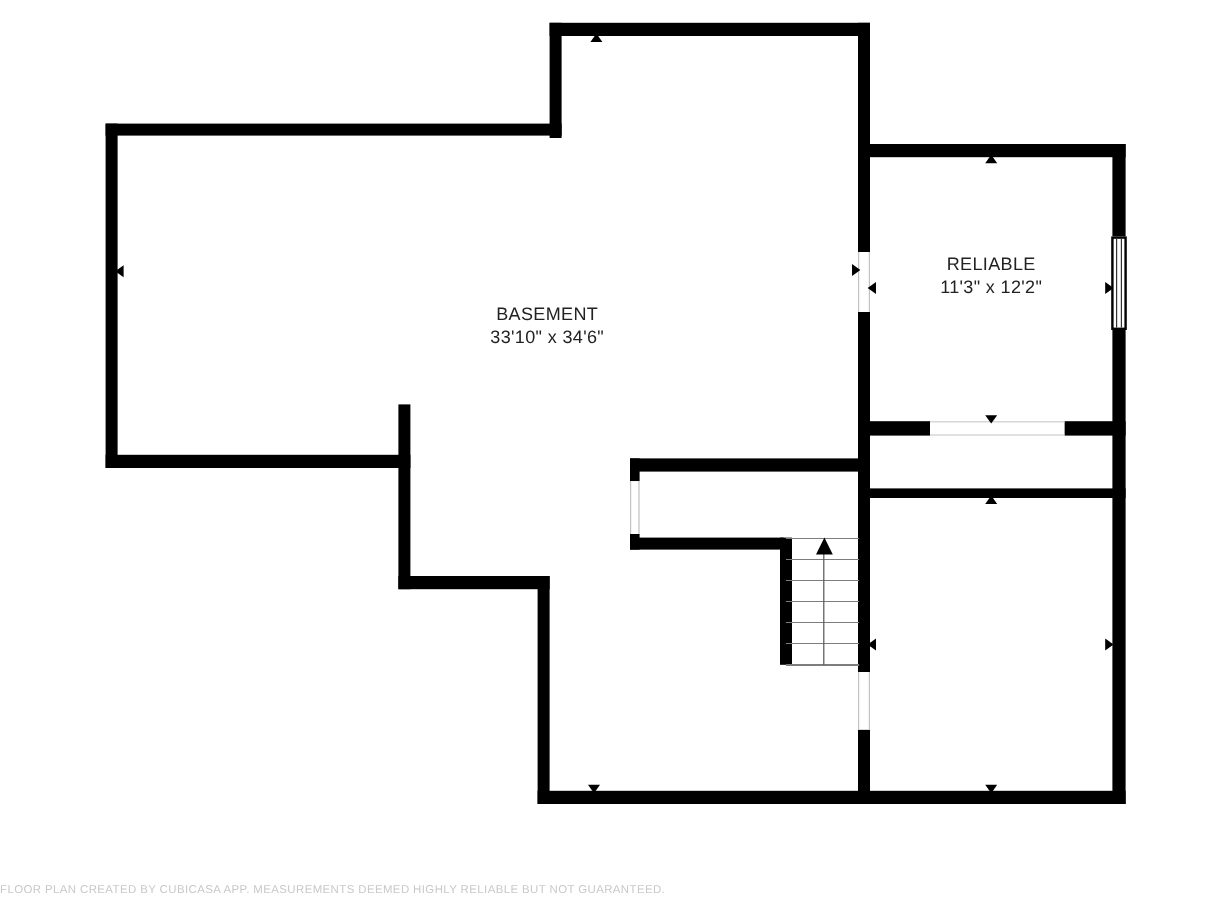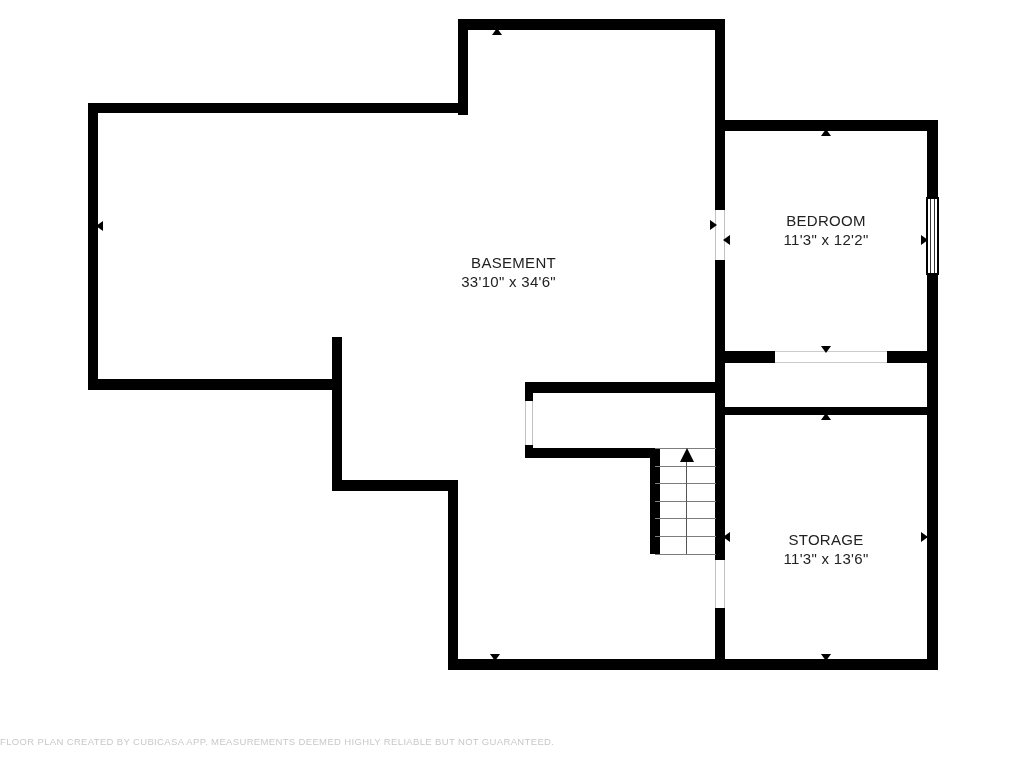--- a/index.html
+++ b/index.html
@@ -93,28 +93,24 @@
   <div class="arr up" style="left:821px;top:129px;"></div>
   <div class="arr down" style="left:821px;top:346px;"></div>
   <div class="arr left" style="left:723px;top:235px;"></div>
   <div class="arr right" style="left:921px;top:235px;"></div>
 
   <div class="arr up" style="left:821px;top:413px;"></div>
   <div class="arr down" style="left:821px;top:654px;"></div>
   <div class="arr left" style="left:723px;top:532px;"></div>
   <div class="arr right" style="left:921px;top:532px;"></div>
 
-  <div class="room-label" style="left:356px;top:253px;width:200px;text-align:right;">
+  <div class="room-label" style="left:356px;top:253px;width:200px;">
     <span class="room-name">BASEMENT</span>
     <span class="room-dims">33'10" x 34'6"</span>
   </div>
   <div class="room-label" style="left:726px;top:211px;width:200px;">
-    <span class="room-name">BEDROOM</span>
+    <span class="room-name">RELIABLE</span>
     <span class="room-dims">11'3" x 12'2"</span>
-  </div>
-  <div class="room-label" style="left:726px;top:530px;width:200px;">
-    <span class="room-name">STORAGE</span>
-    <span class="room-dims">11'3" x 13'6"</span>
   </div>
 
   <div class="footer">FLOOR PLAN CREATED BY CUBICASA APP. MEASUREMENTS DEEMED HIGHLY RELIABLE BUT NOT GUARANTEED.</div>
 
 </div>
 
 </body></html>

